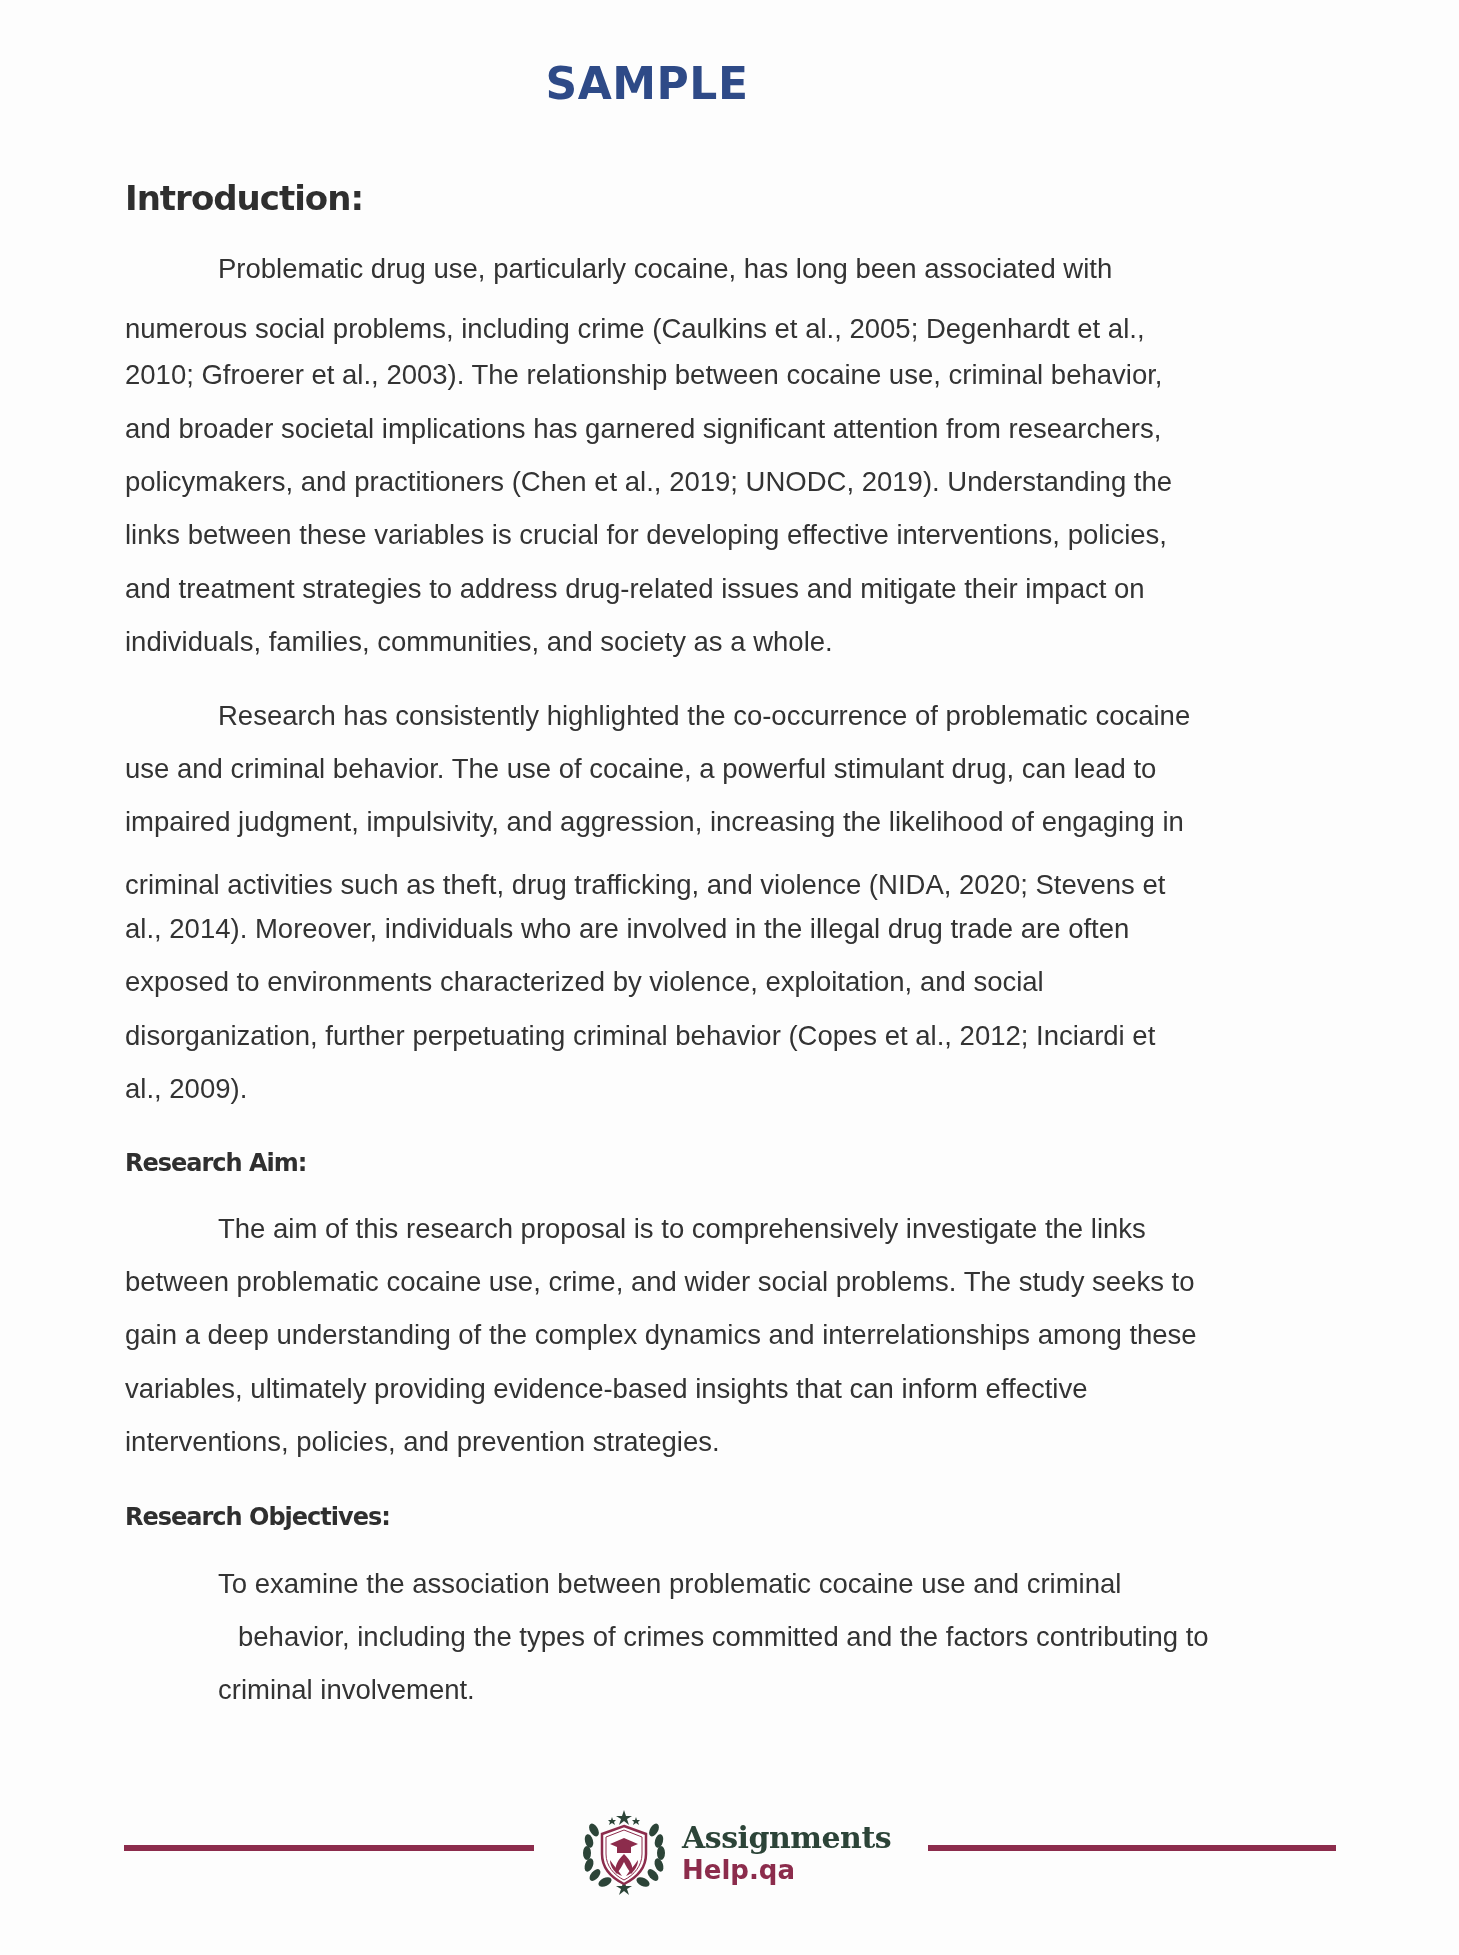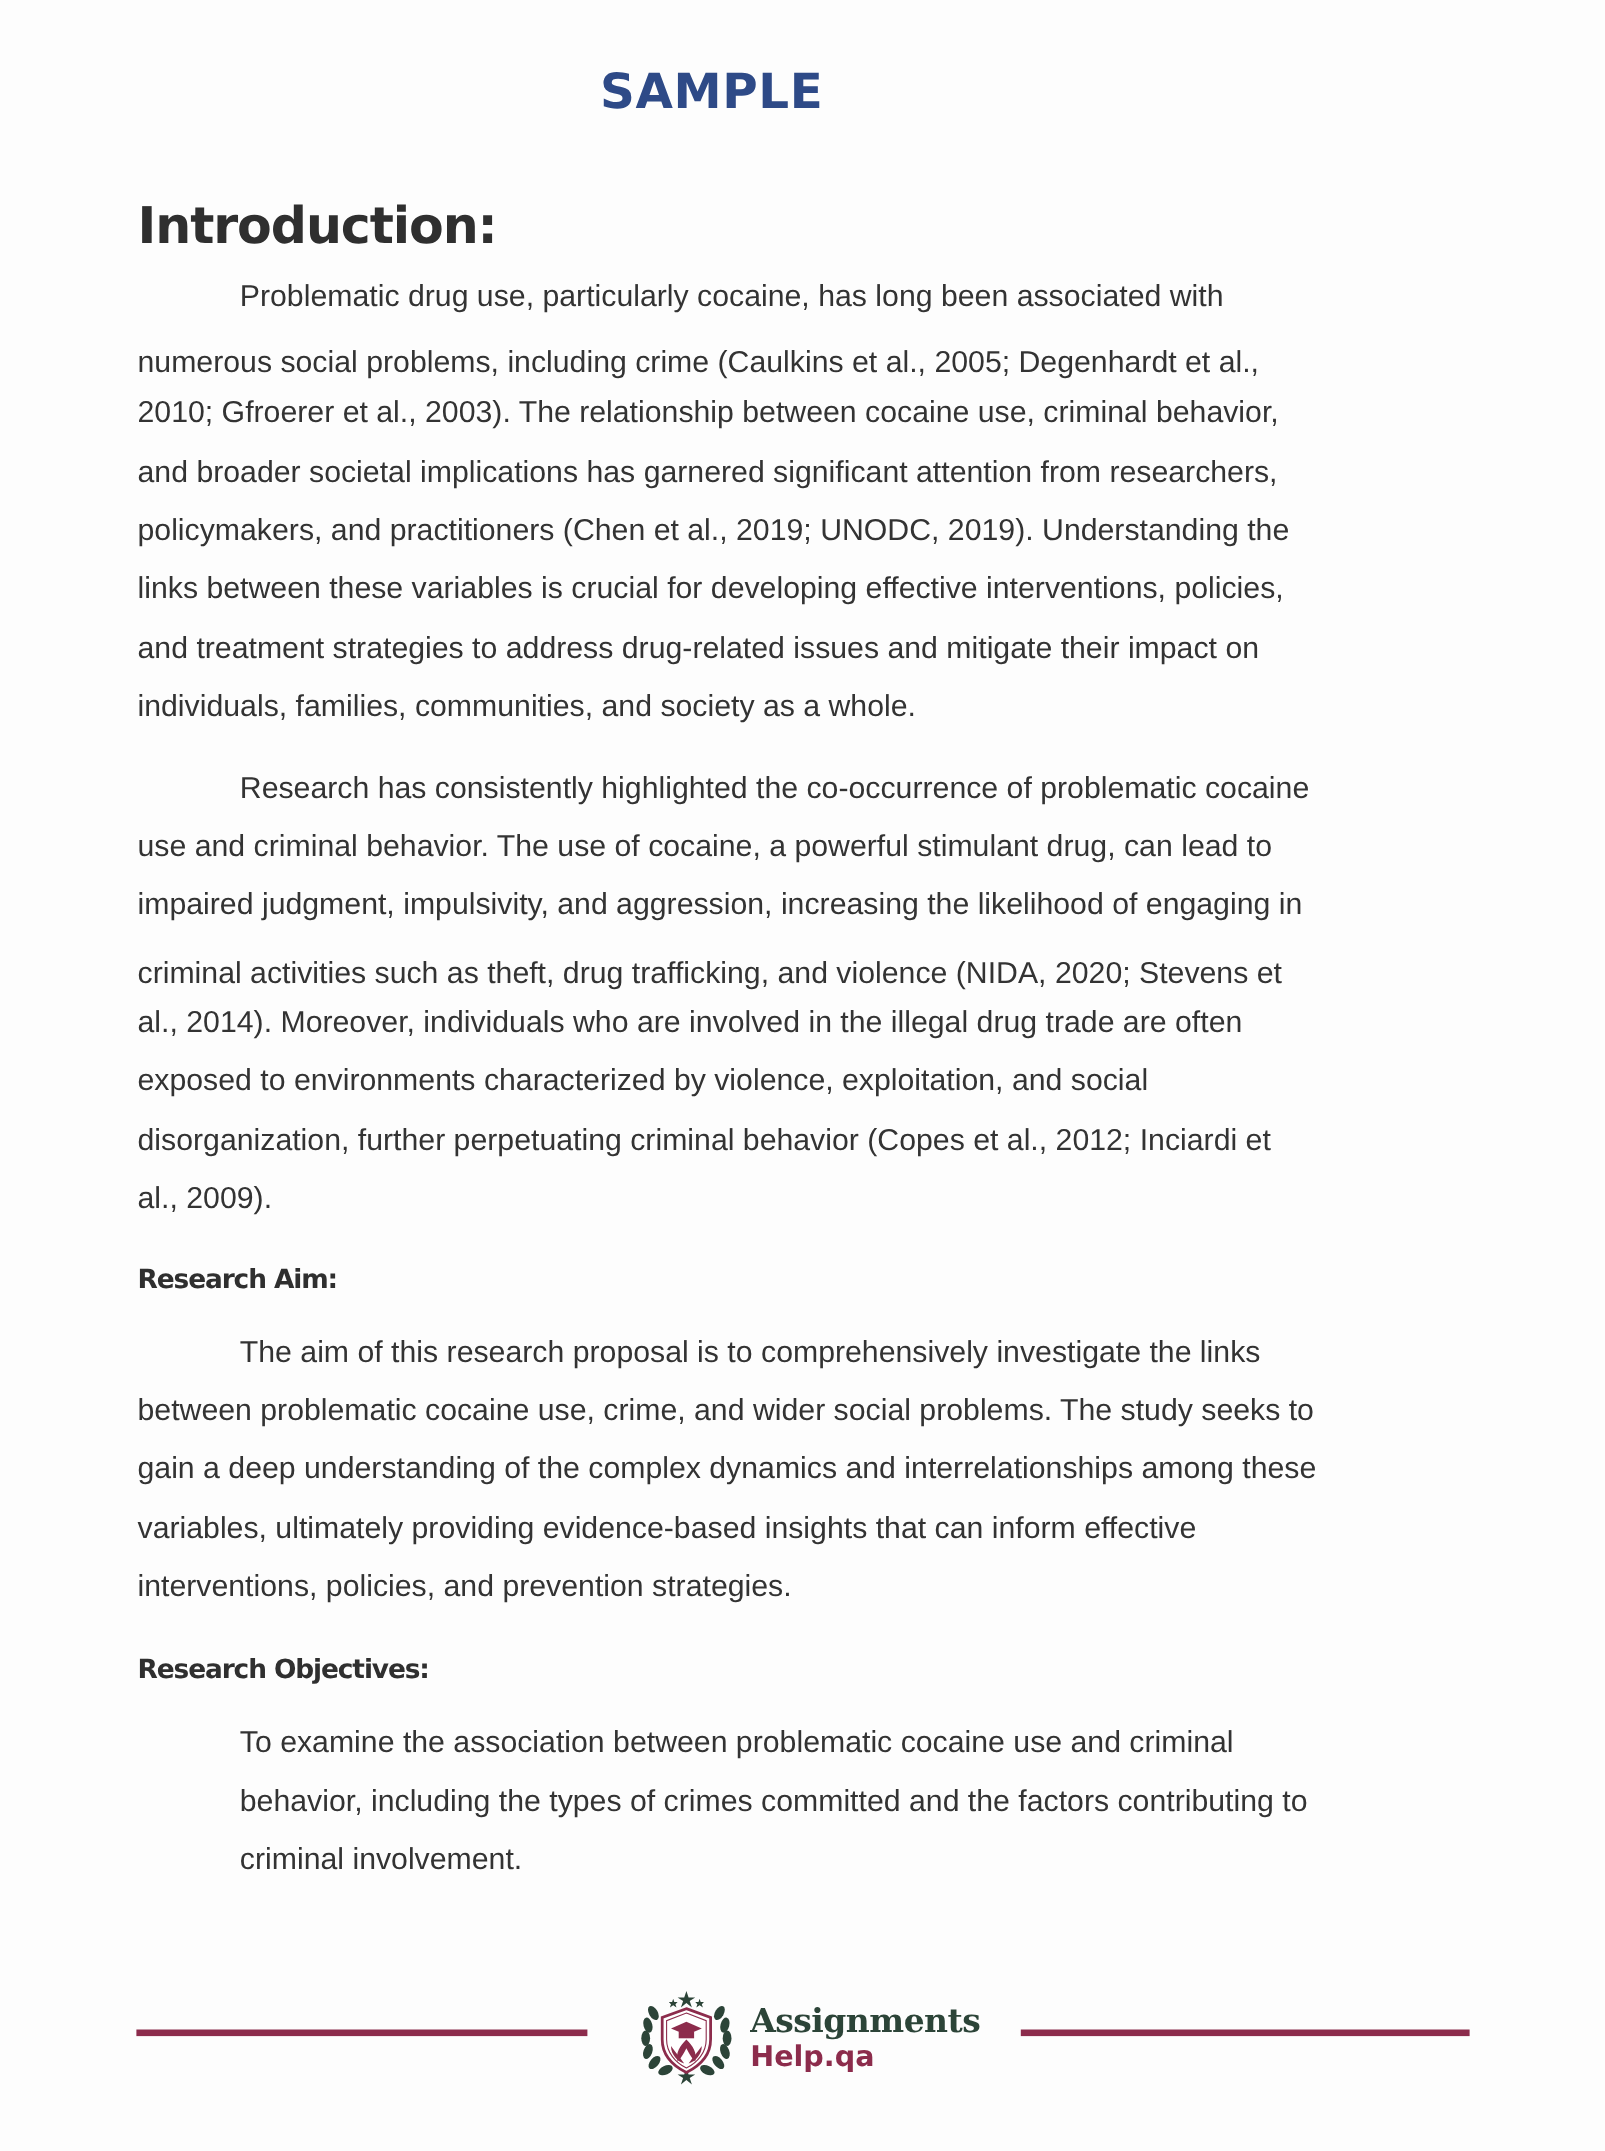--- a/index.html
+++ b/index.html
@@ -7,21 +7,21 @@
   .title {
     position: absolute; left: 0; width: 1294px; top: 58px; text-align: center;
     font-family: "DejaVu Sans", sans-serif; font-weight: bold; font-size: 44px;
     color: #2e4a87; letter-spacing: 0.5px;
   }
   .heading {
     position: absolute; left: 125px;
     font-family: "DejaVu Sans", sans-serif; font-weight: bold; color: #2f2f2f;
     letter-spacing: -1px;
   }
-  .h1 { font-size: 46px; }
+  .h1 { font-size: 34px; }
   .h2 { font-size: 24px; }
   .line {
     position: absolute; left: 125px; white-space: nowrap;
     font-family: "Liberation Sans", sans-serif; font-size: 27.5px; color: #333333;
     line-height: 34px;
   }
   .ind { left: 218px; }
   .footer-rule { position: absolute; top: 1845px; height: 6px; background: #8c2c4c; }
   .logo-emblem { position: absolute; left: 578px; top: 1808px; width: 92px; height: 88px; }
   .logo-top {
@@ -72,21 +72,21 @@
     <div class="line" style="top:1265px;">between problematic cocaine use, crime, and wider social problems. The study seeks to</div>
     <div class="line" style="top:1318px;">gain a deep understanding of the complex dynamics and interrelationships among these</div>
     <div class="line" style="top:1372px;">variables, ultimately providing evidence-based insights that can inform effective</div>
     <div class="line" style="top:1425px;">interventions, policies, and prevention strategies.</div>
   </div>
 
   <div class="heading h2" style="top:1503px;">Research Objectives:</div>
 
   <div>
     <div class="line ind" style="top:1567px;">To examine the association between problematic cocaine use and criminal</div>
-    <div class="line ind" style="top:1620px;">behavior, including the types of crimes committed and the factors contributing to</div>
+    <div class="line ind" style="top:1620px;margin-left:20px;">behavior, including the types of crimes committed and the factors contributing to</div>
     <div class="line ind" style="top:1673px;">criminal involvement.</div>
   </div>
 
   <div>
     <div class="footer-rule" style="left:124px; width:410px;"></div>
     <div class="footer-rule" style="left:928px; width:408px;"></div>
 
     <svg class="logo-emblem" viewBox="0 0 92 88">
 
       <polygon points="46,2 48,8 54,8 49,11 51,17 46,13 41,17 43,11 38,8 44,8" fill="#2c4438"></polygon>

